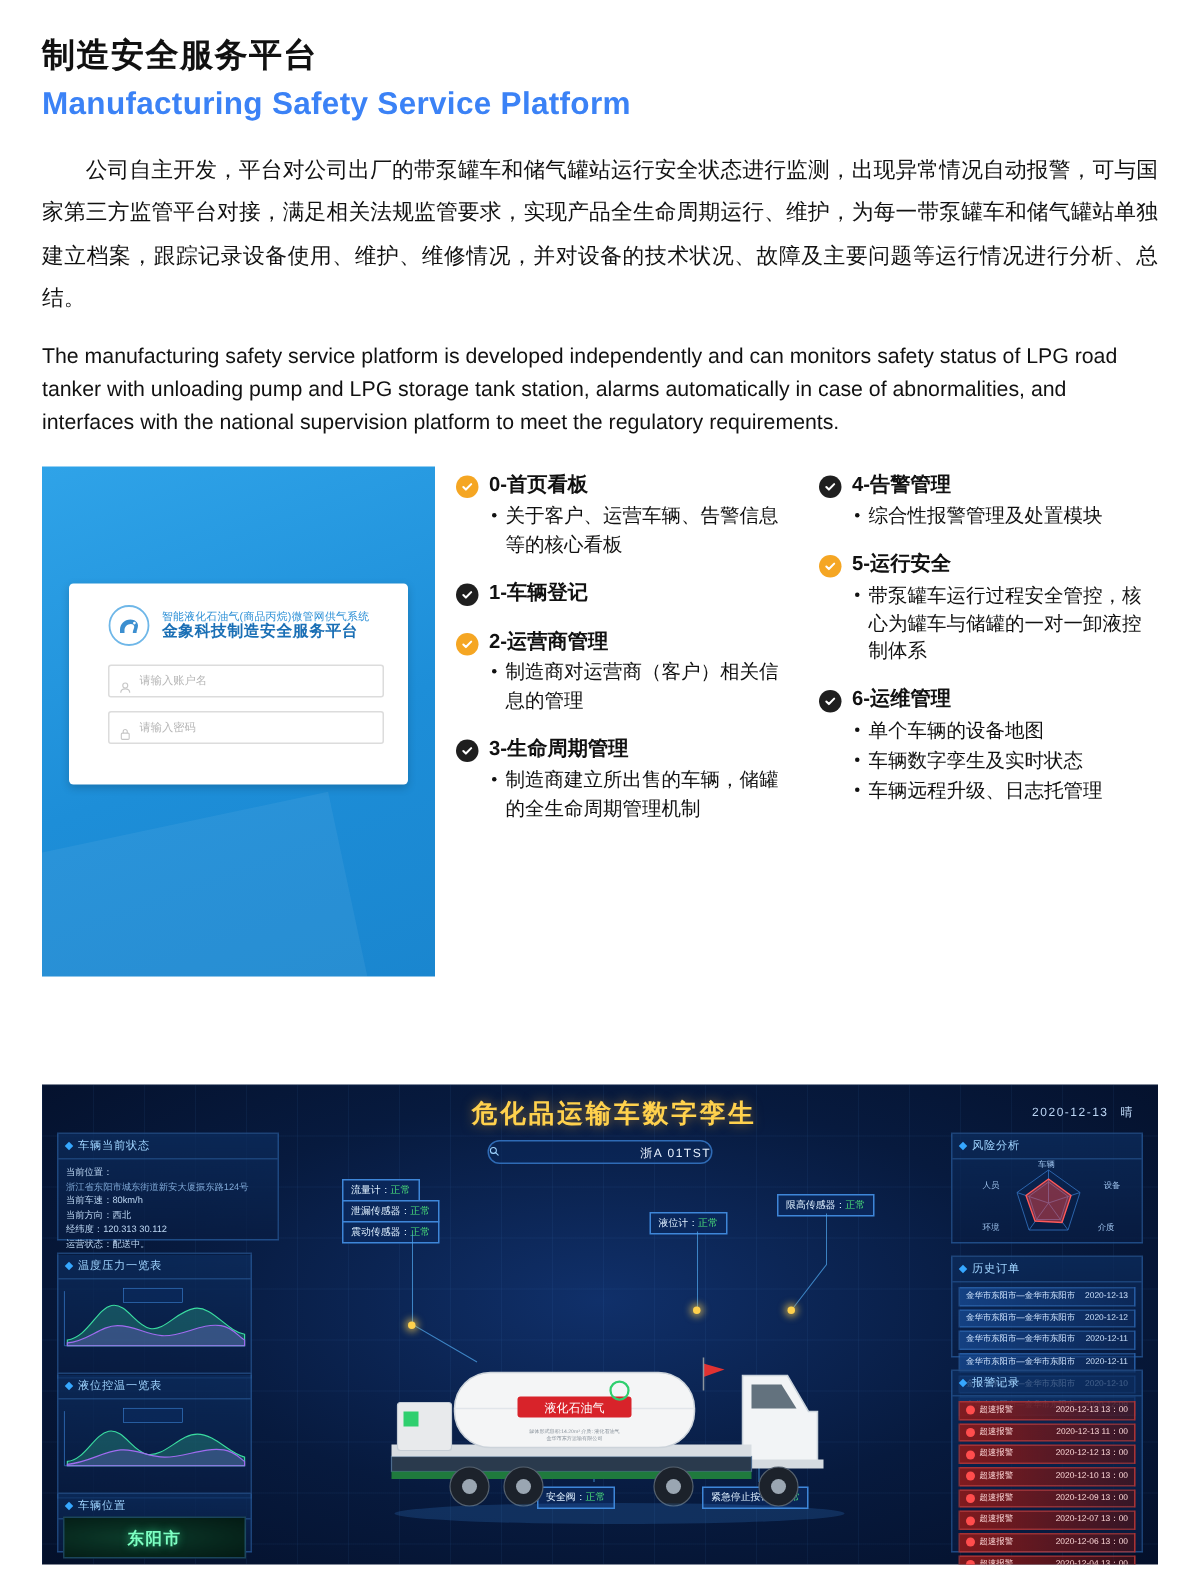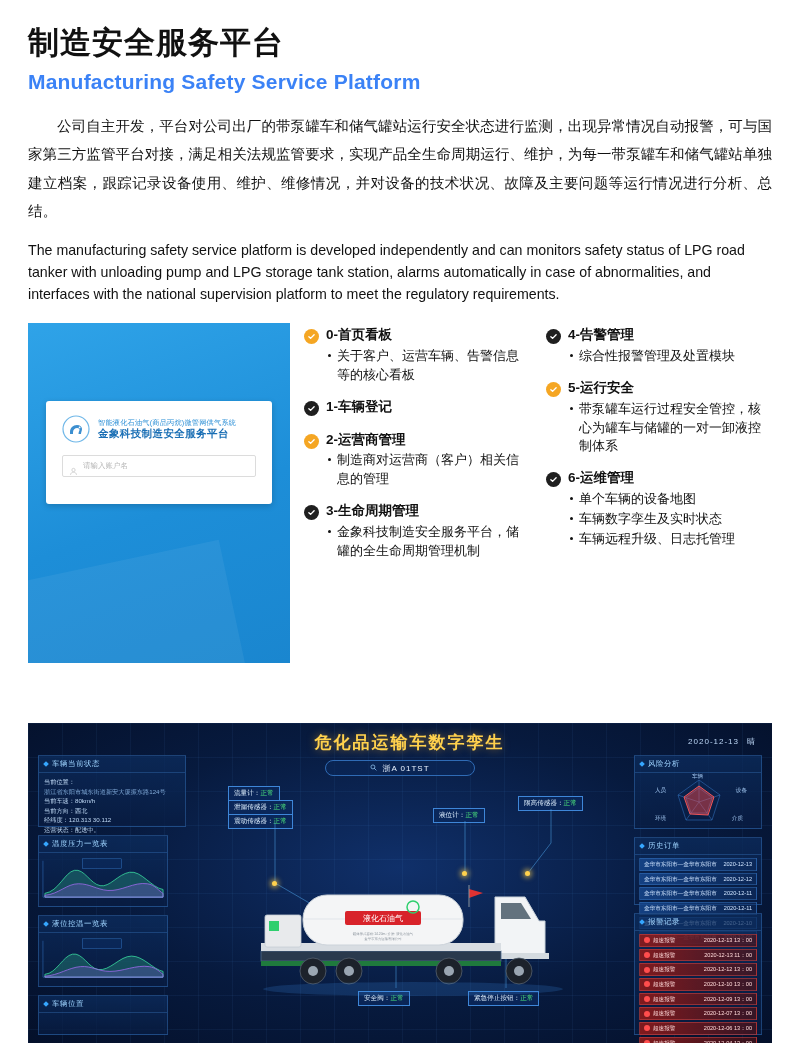--- a/index.html
+++ b/index.html
@@ -9,21 +9,21 @@
     height: 1060px;
     background: #ffffff;
     font-family: "Liberation Sans", sans-serif;
     color: #1a1a1a;
     position: relative;
     overflow: hidden;
   }
   .page { padding: 22px 28px 0 28px; }
 
   .title-cn {
-    font-size: 31px;
+    font-size: 22px;
     font-weight: bold;
     letter-spacing: 1px;
     margin: 0 0 6px 0;
     color: #111;
   }
   .title-en {
     font-size: 21px;
     font-weight: bold;
     letter-spacing: 0.2px;
     margin: 0 0 18px 0;
@@ -67,21 +67,21 @@
     position:absolute; left:-30px; bottom:-60px;
     width: 240px; height: 160px;
     background: rgba(255,255,255,0.06);
     transform: rotate(-12deg);
   }
   .login-box {
     position: absolute;
     left: 18px; right: 18px; top: 78px;
     background: #ffffff;
     border-radius: 3px;
-    padding: 14px 16px 18px 16px;
+    padding: 14px 16px 18px 26px;
     box-shadow: 0 2px 6px rgba(0,0,0,0.18);
   }
   .brand-row { display:flex; align-items:center; gap:8px; margin-bottom:12px; }
   .brand-logo {
     width: 28px; height: 28px; flex:0 0 auto;
     position: relative;
   }
   .brand-logo svg { display:block; }
   .brand-txt { line-height:1.25; }
   .brand-sub { font-size: 7.2px; color:#2b8fd6; letter-spacing:0.2px; }
@@ -179,58 +179,58 @@
   .dash-date {
     position:absolute; right:16px; top:13px;
     font-size: 8px; color:#bcd6f5; letter-spacing:1px;
   }
   .dash-date .w { margin-left:8px; }
   .search-pill{
     position:absolute; left:50%; transform:translateX(-50%); top:37px;
     width: 150px; height: 16px; border-radius:9px;
     border: 1px solid #2f6bb5;
     background: rgba(10,40,90,.6);
-    display:flex; align-items:center; justify-content:center;
+    display:flex; align-items:center; justify-content:space-between;
     gap:5px;
     font-size: 8px; color:#e8f2ff; letter-spacing:1px;
   }
   .panel {
     position:absolute;
     border: 1px solid rgba(70,140,220,.35);
     background: linear-gradient(180deg, rgba(12,45,95,.72), rgba(8,28,66,.72));
   }
   .panel-h {
     font-size: 7.5px; color:#9fd4ff;
     padding: 3px 5px;
     border-bottom: 1px solid rgba(70,140,220,.3);
     letter-spacing:.5px;
     display:flex; align-items:center; gap:4px;
   }
   .panel-h .sq{width:4px;height:4px;background:#36a7ff;display:inline-block;transform:rotate(45deg);}
   .panel-b { padding: 4px 5px; line-height:1.55; font-size:6.2px; color:#bdd7f3; }
 
-  .sparkpanel { height: 72px; }
+  .sparkpanel { height: 84px; }
   .spark { width:100%; height: 46px; margin-top:2px; }
 
   .tag {
     position:absolute;
     background: rgba(10,40,92,.85);
     border:1px solid #3e86d8;
     color:#dff0ff;
     font-size: 6.6px;
     padding: 2px 5px;
     white-space: nowrap;
   }
   .tag .ok{ color:#4be07a; }
   .dot-node{
     position:absolute; width:5px;height:5px;border-radius:50%;
     background:#ffd14d; box-shadow:0 0 5px 2px rgba(255,209,77,.6);
   }
 
-  .truck-wrap{ position:absolute; left:225px; top:132px; width:330px; height:145px; }
+  .truck-wrap{ position:absolute; left:225px; top:152px; width:330px; height:145px; }
 
   .listrow {
     display:flex; justify-content:space-between;
     background: linear-gradient(90deg, rgba(22,70,140,.85), rgba(14,46,100,.5));
     border:1px solid rgba(70,140,220,.35);
     margin-bottom: 2px;
     padding: 1px 4px;
     font-size: 5.6px;
     color:#cfe4ff;
   }
@@ -292,20 +292,29 @@
         <div class="field">
           <span class="fi">
             <svg width="9" height="9" viewBox="0 0 12 12">
                 <circle cx="6" cy="4" r="2.2" fill="none" stroke="#999" stroke-width="1"></circle>
                 <path d="M2 10.5c0-2.2 1.8-3.5 4-3.5s4 1.3 4 3.5" fill="none" stroke="#999" stroke-width="1"></path>
               </svg>
           </span>
           <span class="ph">请输入账户名</span>
         </div>
 
+        <div class="field">
+          <span class="fi">
+            <svg width="9" height="9" viewBox="0 0 12 12">
+                <rect x="2.5" y="5" width="7" height="5.5" rx="1" fill="none" stroke="#999" stroke-width="1"></rect>
+                <path d="M4.2 5V3.6a1.8 1.8 0 013.6 0V5" fill="none" stroke="#999" stroke-width="1"></path>
+              </svg>
+          </span>
+          <span class="ph">请输入密码</span>
+        </div>
 
       </div>
     </div>
 
     <div class="features">
 
       <div class="fcol">
 
         <div class="fitem">
           <span class="badge orange">
@@ -348,21 +357,21 @@
 
         <div class="fitem">
           <span class="badge dark">
             <svg width="9" height="9" viewBox="0 0 12 12">
                 <path d="M2.5 6.2l2.3 2.3 4.7-4.8" fill="none" stroke="#fff" stroke-width="1.8" stroke-linecap="round" stroke-linejoin="round"></path>
               </svg>
           </span>
           <div>
             <div class="fhead">3-生命周期管理</div>
             <ul class="fbul">
-              <li>金象科技制造安全服务平台，储罐的全生命周期管理机制</li>
+              <li>制造商建立所出售的车辆，储罐的全生命周期管理机制</li>
             </ul>
           </div>
         </div>
 
       </div>
 
       <div class="fcol">
 
         <div class="fitem">
           <span class="badge dark">
@@ -470,20 +479,23 @@
       <path d="M6 43 C20 42, 30 34, 42 33 C54 32, 60 38, 72 38 C86 38, 98 31, 112 33 C119 34, 123 39, 126 41 L126 44 L6 44 Z" fill="rgba(150,90,240,.22)" stroke="#a06bf0" stroke-width="0.8"></path>
       <rect x="44" y="4" width="40" height="10" fill="rgba(10,40,90,.8)" stroke="#3e86d8" stroke-width="0.4"></rect>
     </svg>
   </div>
 
   <div class="panel" style="left:10px; top:272px; width:130px; height:40px;">
     <div class="panel-h">
         <span class="sq"></span>
         <span>车辆位置</span>
       </div>
+  </div>
+  <div class="map-box" style="left:14px; top:288px; width:122px; height:28px;">
+    <div class="map-city">东阳市</div>
   </div>
 
   <div class="panel" style="right:10px; top:32px; width:128px; height:74px;">
     <div class="panel-h">
         <span class="sq"></span>
         <span>风险分析</span>
       </div>
     <div style="position:relative;height:58px;">
       <svg width="128" height="58" viewBox="0 0 128 58">
         <g transform="translate(64,29)" fill="none" stroke="#2f6bb5" stroke-width="0.6">

